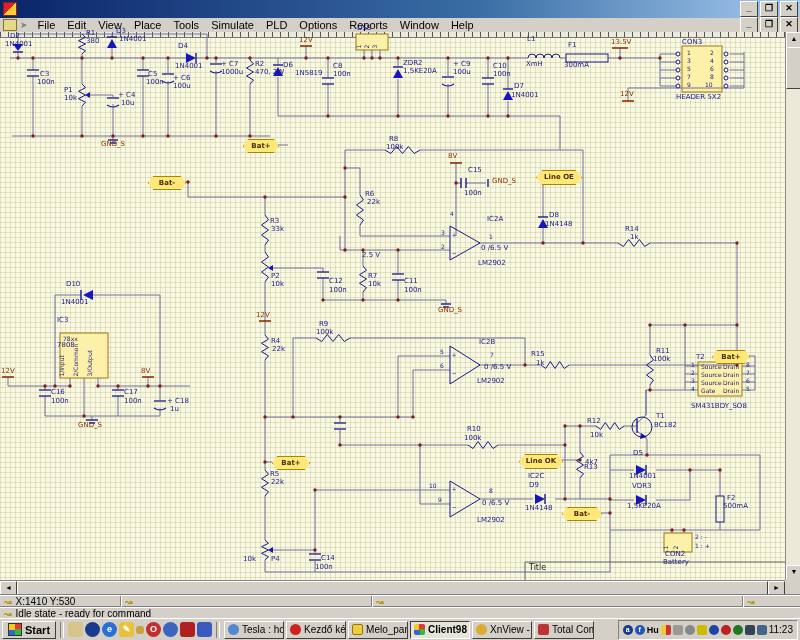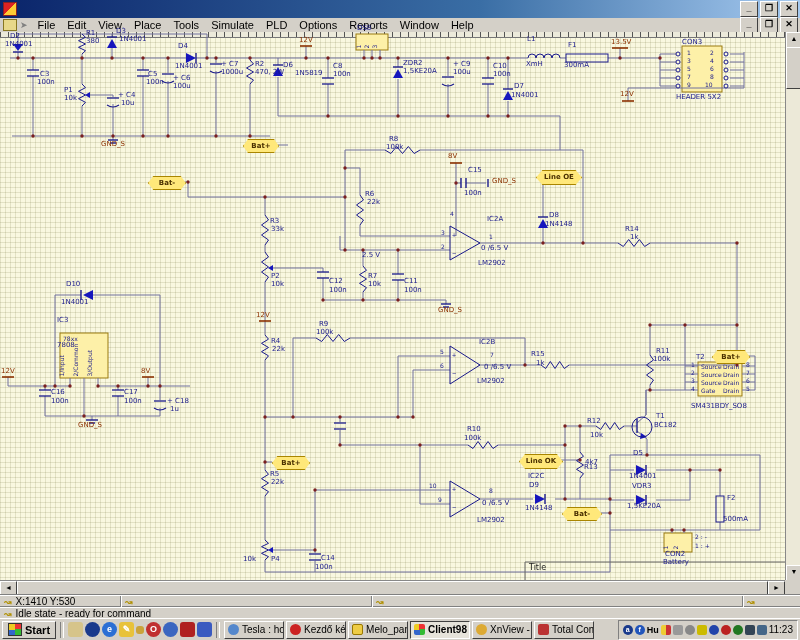--- a/index.html
+++ b/index.html
@@ -592,21 +592,21 @@
       <span class="lbl" style="left: 271px; top: 479px;">22k</span>
       <span class="lbl" style="left: 243px; top: 556px;">10k</span>
       <span class="lbl" style="left: 271px; top: 556px;">P4</span>
       <span class="lbl" style="left: 321px; top: 555px;">C14</span>
       <span class="lbl" style="left: 315px; top: 564px;">100n</span>
       <span class="lbl" style="left: 633px; top: 450px;">D5</span>
       <span class="lbl" style="left: 629px; top: 473px;">1N4001</span>
       <span class="lbl" style="left: 632px; top: 483px;">VDR3</span>
       <span class="lbl" style="left: 627px; top: 503px;">1,5KE20A</span>
       <span class="lbl" style="left: 727px; top: 495px;">F2</span>
-      <span class="lbl" style="left: 723px; top: 516px;">500mA</span>
+      <span class="lbl" style="left: 723px; top: 503px;">500mA</span>
       <span class="lbl" style="left: 665px; top: 551px;">CON2</span>
       <span class="lbl" style="left: 663px; top: 559px;">Battery</span>
       <span class="lbl pwr" style="left: 101px; top: 141px;">GND_S</span>
       <span class="lbl pwr" style="left: 299px; top: 37px;">12V</span>
       <span class="lbl pwr" style="left: 611px; top: 39px;">13.5V</span>
       <span class="lbl pwr" style="left: 620px; top: 91px;">12V</span>
       <span class="lbl pwr" style="left: 448px; top: 153px;">8V</span>
       <span class="lbl pwr" style="left: 492px; top: 178px;">GND_S</span>
       <span class="lbl pwr" style="left: 438px; top: 307px;">GND_S</span>
       <span class="lbl pwr" style="left: 1px; top: 368px;">12V</span>

